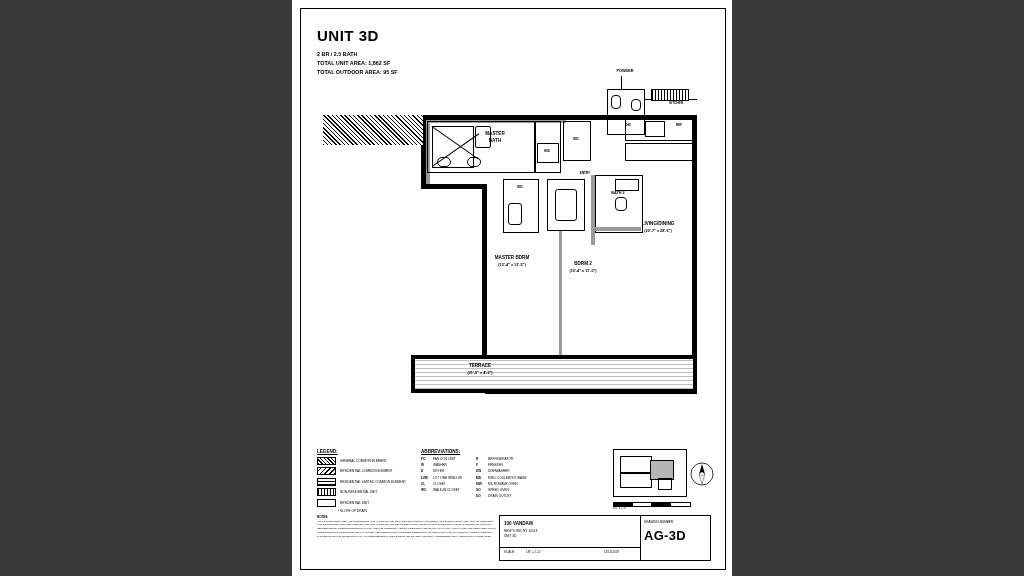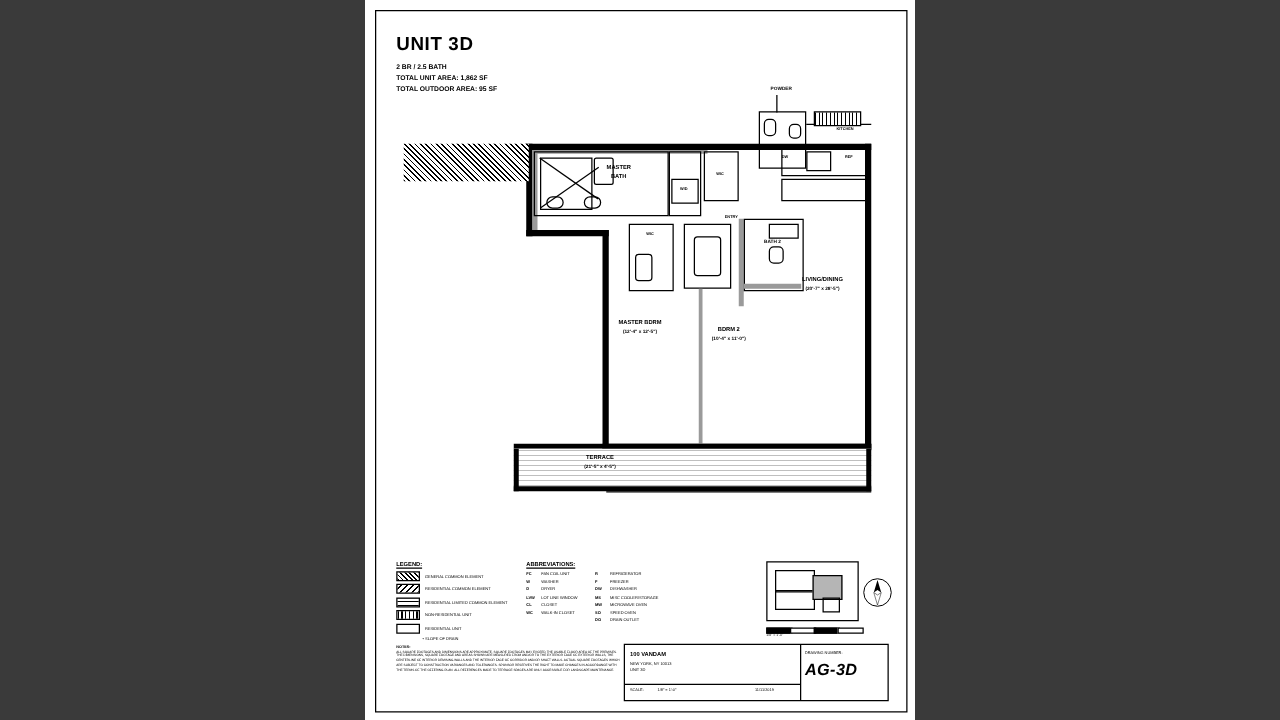--- a/index.html
+++ b/index.html
@@ -51,21 +51,21 @@
   
   #notes{position:absolute;left:16px;top:506px;width:180px;font-size:2.5px;line-height:1.5;color:#000;}
   #notes .nh{font-weight:bold;font-size:3px;}
   
   #tb{position:absolute;left:198px;top:506px;width:210px;height:44px;border:0.8px solid #000;background:#fff;}
   #tb .proj{position:absolute;left:4px;top:4px;font-size:4.6px;font-weight:bold;line-height:1.55;}
   #tb .projsub{position:absolute;left:4px;top:13px;font-size:3.2px;line-height:1.6;}
   #tb-div{position:absolute;left:140px;top:0;width:0.8px;height:44px;background:#000;}
   #tb-hdiv{position:absolute;left:0;top:31px;width:140px;height:0.8px;background:#000;}
   #tb .dn-l{position:absolute;left:144px;top:4px;font-size:3.1px;}
-  #tb .dn-v{position:absolute;left:144px;top:12px;font-size:13px;font-weight:bold;letter-spacing:.3px;font-style:italic;}
+  #tb .dn-v{position:absolute;left:144px;top:12px;font-size:13px;font-weight:bold;letter-spacing:.3px;}
   #tb .sc-l{position:absolute;left:4px;top:34px;font-size:3.1px;}
   #tb .sc-v{position:absolute;left:26px;top:34px;font-size:3.1px;}
   #tb .dt{position:absolute;left:104px;top:34px;font-size:3.1px;}
   
   #scalebar{position:absolute;left:312px;top:490px;width:76px;height:12px;}
   .sbseg{position:absolute;height:3px;top:3px;border:0.5px solid #000;}
 </style>
 </head>
 <body>
 

